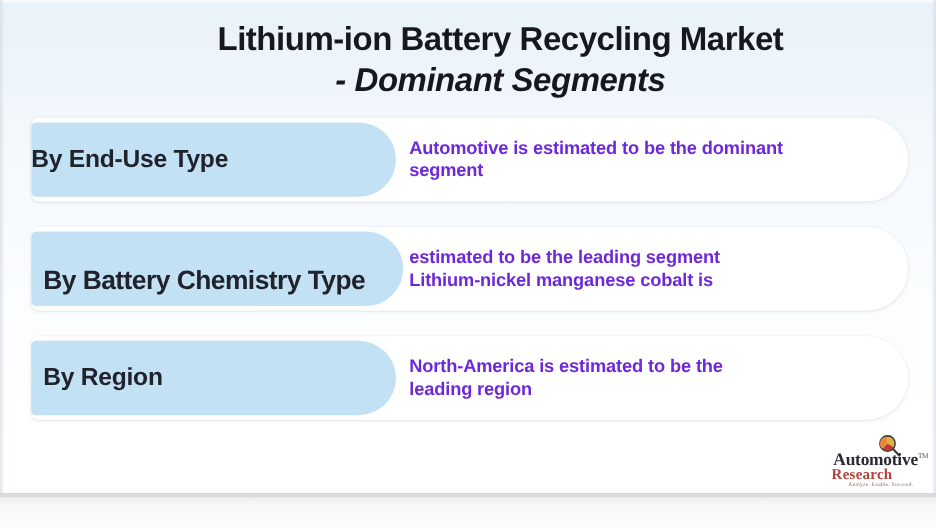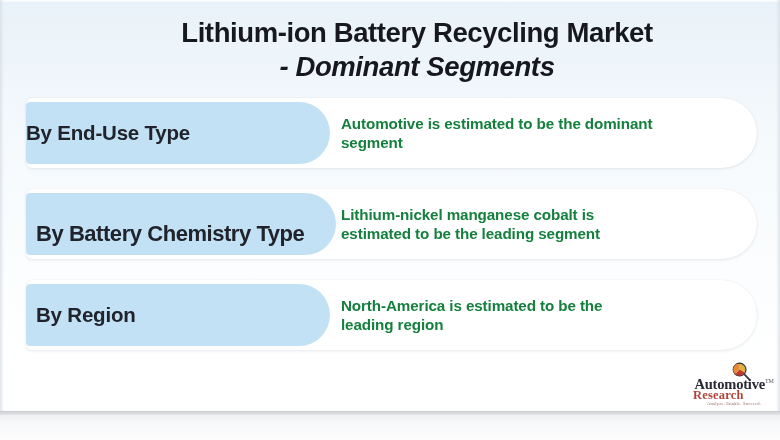--- a/index.html
+++ b/index.html
@@ -126,21 +126,21 @@
 
   .row-desc {
     position: absolute;
     left: 315px;
     top: 0;
     width: 410px;
     height: 70px;
     display: flex;
     flex-direction: column;
     justify-content: center;
-    color: #15803d;
+    color: #6d28d9;
     font-weight: bold;
     font-size: 15.2px;
     line-height: 19.5px;
     letter-spacing: -0.1px;
     font-family: "Liberation Sans", sans-serif;
   }
   .row-desc span { display: block; }
 
   
   .logo {
@@ -225,22 +225,22 @@
         <span>Automotive is estimated to be the dominant</span>
         <span>segment</span>
       </div>
     </div>
 
     <div class="row row-1">
       <div class="pill pill-1">
         <span class="pill-label">By Battery Chemistry Type</span>
       </div>
       <div class="row-desc">
+        <span>estimated to be the leading segment</span>
         <span>Lithium-nickel manganese cobalt is</span>
-        <span>estimated to be the leading segment</span>
       </div>
     </div>
 
     <div class="row row-2">
       <div class="pill pill-2">
         <span class="pill-label">By Region</span>
       </div>
       <div class="row-desc">
         <span>North-America is estimated to be the</span>
         <span>leading region</span>

